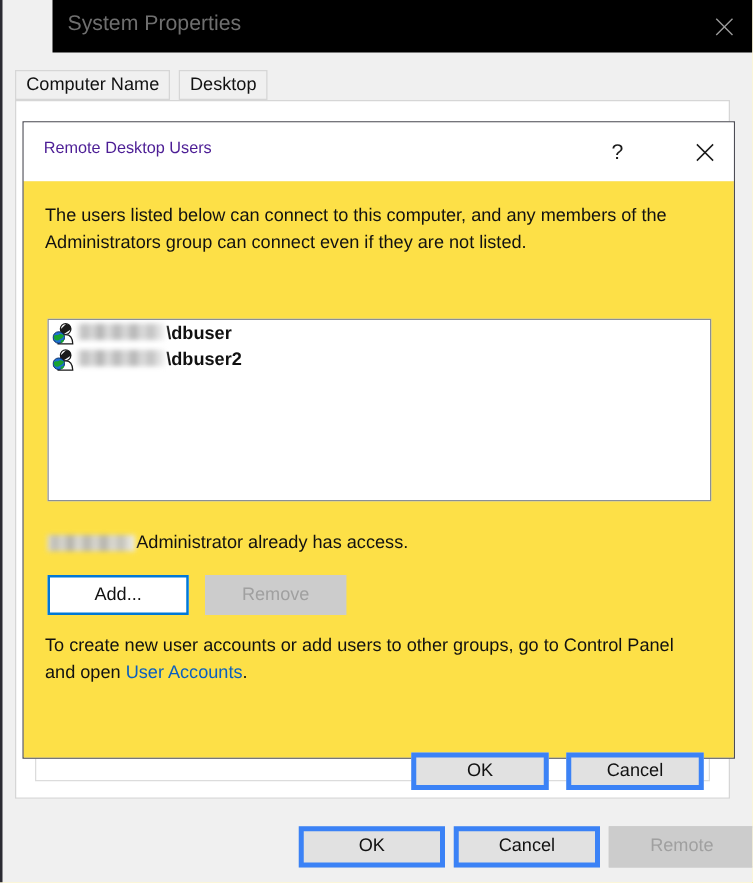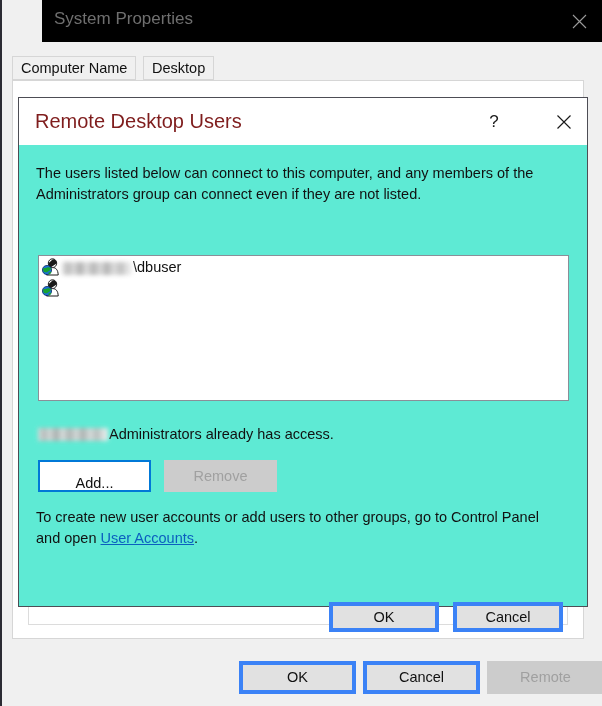--- a/index.html
+++ b/index.html
@@ -165,22 +165,22 @@
     position: absolute;
     left: 0; top: 0;
     width: 100%;
     height: 47px;
     background: #ffffff;
   }
   #rdu-title {
     position: absolute;
     left: 16px;
     top: 12px;
-    font-size: 20px;
-    color: #7f1d1d;
+    font-size: 13px;
+    color: #4c1d95;
     white-space: nowrap;
   }
   #rdu-help {
     position: absolute;
     left: 452px;
     top: 0px;
     width: 46px;
     height: 47px;
     display: flex;
     align-items: center;
@@ -200,21 +200,21 @@
     justify-content: center;
     cursor: default;
   }
 
   #rdu-body {
     position: absolute;
     left: 0;
     top: 47px;
     width: 100%;
     bottom: 0;
-    background: #5eead4;
+    background: #fde047;
   }
   #rdu-description {
     position: absolute;
     left: 17px;
     top: 18px;
     width: 528px;
     font-size: 14.5px;
     color: #111111;
     line-height: 21px;
   }
@@ -242,22 +242,23 @@
     width: 18px;
     height: 18px;
     flex: 0 0 18px;
     margin-right: 2px;
     position: relative;
   }
   .user-name {
     font-size: 14.5px;
     color: #111111;
     display: flex;
-    align-items: flex-end;
+    align-items: flex-start;
     white-space: nowrap;
+    font-weight: bold;
   }
   .redacted {
     display: inline-block;
     height: 13px;
     background: linear-gradient(90deg,
        #e2e2e2 0%, #b8b8b8 8%, #d8d8d8 17%, #ababab 26%,
        #dedede 35%, #b2b2b2 45%, #dadada 55%, #aeaeae 64%,
        #dcdcdc 74%, #bdbdbd 84%, #e4e4e4 94%, #efefef 100%);
     filter: blur(2.1px);
     opacity: 0.95;
@@ -277,21 +278,20 @@
     white-space: nowrap;
   }
 
   
   #add-button {
     position: absolute;
     left: 19px;
     top: 315px;
     width: 113px;
     height: 32px;
-    align-items: flex-end;
   }
   #remove-button {
     position: absolute;
     left: 145px;
     top: 315px;
     width: 113px;
     height: 32px;
     align-items: center;
   }
 
@@ -299,21 +299,20 @@
     position: absolute;
     left: 17px;
     top: 362px;
     width: 530px;
     font-size: 14.5px;
     color: #111111;
     line-height: 21px;
   }
   #user-accounts-link {
     color: #0b5fbf;
-    text-decoration: underline;
     cursor: pointer;
   }
 
   #rdu-ok {
     position: absolute;
     left: 310px;
     top: 457px;
     width: 110px;
     height: 30px;
   }
@@ -408,27 +407,31 @@
           <span class="user-icon">
             <svg width="18" height="18" viewBox="0 0 18 18" aria-hidden="true">
               <ellipse cx="10.5" cy="5.2" rx="4.2" ry="4.4" fill="#ffffff" stroke="#1a1a1a" stroke-width="1"></ellipse>
               <path d="M4.5 17 C4.8 11.6 7.4 9.6 10.6 9.6 C13.8 9.6 16 11.6 16.2 17 Z" fill="#ffffff" stroke="#1a1a1a" stroke-width="1"></path>
               <path d="M10.8 1.2 C13.1 1.2 14.9 3 14.9 5.3 L8.2 9.8 C6.8 9 6.2 7.3 6.5 5.3 Z" fill="#1a1a1a"></path>
               <circle cx="5" cy="12" r="4.6" fill="#1d6fd4" stroke="#0b2f66" stroke-width="0.8"></circle>
               <path d="M1.2 10.6 C2.4 9.4 4 10.6 5.2 9.6 C6.3 8.7 8.2 9.6 9.2 10.4 C8.6 12 7.2 13 6 13.4 C5 14.4 3.4 14.6 2 14 C1.3 13 1 11.8 1.2 10.6 Z" fill="#17a331"></path>
               <path d="M6.6 14.4 C7.5 13.9 8.6 14.2 9.3 13.2 C9.5 14.4 8.6 15.9 7.2 16.4 C6.5 16 6.4 15.2 6.6 14.4 Z" fill="#17a331"></path>
             </svg>
           </span>
+          <span class="user-name">
+            <span class="redacted" style="width:70px;"></span>
+              <span>\dbuser2</span>
+          </span>
         </div>
 
       </div>
 
       <div id="admin-line">
         <span class="redacted" style="width:70px;"></span>
-          <span>Administrators already has access.</span>
+          <span>Administrator already has access.</span>
       </div>
 
       <div class="btn focused" id="add-button">
         <span>Add...</span>
       </div>
       <div class="btn disabled" id="remove-button">
         <span>Remove</span>
       </div>
 
       <div id="create-accounts-text"><span>To create new user accounts or add users to other groups, go to Control Panel and open </span><span id="user-accounts-link">User Accounts</span><span>.</span></div>

